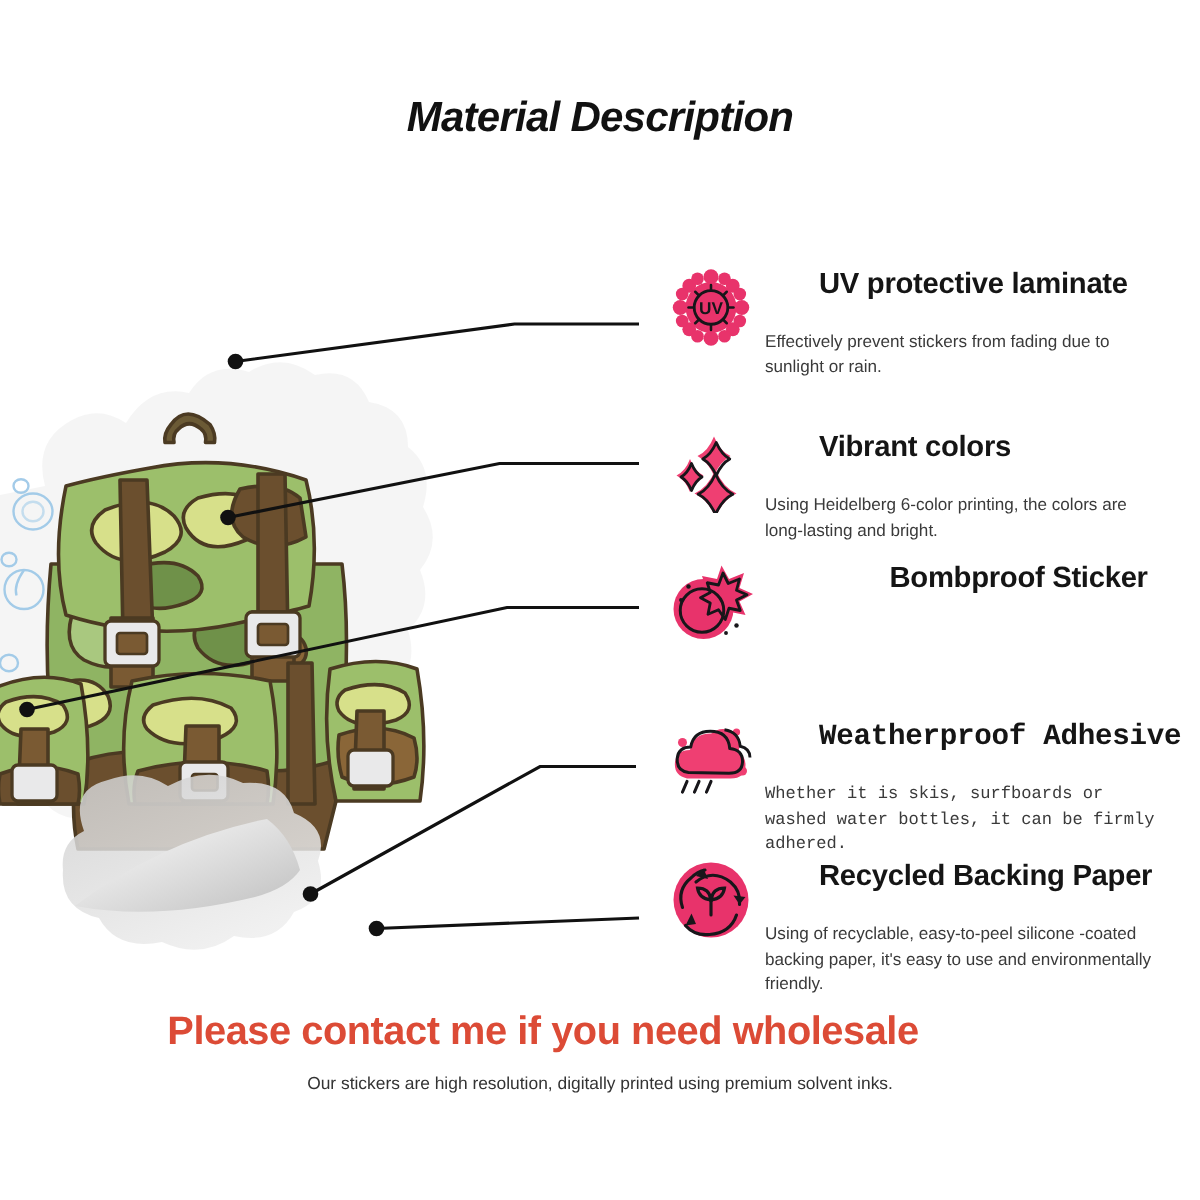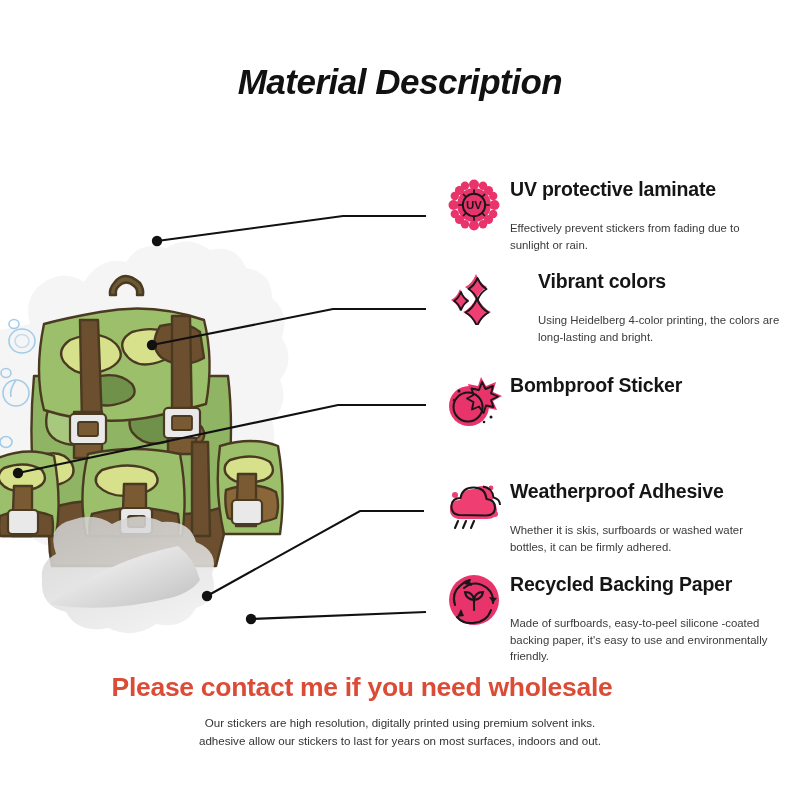--- a/index.html
+++ b/index.html
@@ -10,50 +10,51 @@
     color:#1c1c1c;
     overflow:hidden;
     position:relative;
   }
   #page{position:relative;width:800px;height:800px;overflow:hidden;}
 
   
   .title{
     position:absolute;left:0;top:62px;width:800px;
     text-align:center;
-    font-size:35px;
+    font-size:28px;
     font-weight:bold;
     font-style:italic;
     letter-spacing:-0.5px;
     color:#111111;
   }
 
   
   .art{position:absolute;left:-8px;top:228px;width:350px;height:420px;}
   .art svg{display:block;}
 
   
   .leaders{position:absolute;left:0;top:0;width:800px;height:800px;pointer-events:none;}
 
   
   .features{position:absolute;left:446px;top:175px;width:340px;}
   .feature{position:absolute;left:0;display:flex;align-items:flex-start;}
   .f0{top:0px;}
-  .f1{top:92px;gap:28px;}
-  .f2{top:196px;}
-  .f3{top:302px;}
+  .f1{top:109px;}
+  .f2{top:196px;gap:47px;}
+  .f3{top:302px;font-family:Liberation Mono, monospace;}
   .f4{top:395px;}
 
   .ficon{width:56px;min-width:56px;height:56px;margin-right:8px;margin-top:2px;}
   .ficon svg{display:block;}
   .ftext{padding-top:4px;}
   .fhead{
     font-size:19.5px;font-weight:bold;color:#151515;
     letter-spacing:-0.2px;line-height:1.1;
     white-space:nowrap;
+    margin-left:36px;
   }
   .fbody{
     margin-top:20px;
     font-size:11.4px;line-height:1.42;color:#3a3a3a;
     max-width:268px;
   }
 
   
   .wholesale{
     position:absolute;left:0;top:672px;width:724px;text-align:center;
@@ -235,21 +236,21 @@
           </g>
           <g fill="none" stroke="#17161a" stroke-width="1.9" stroke-linejoin="round">
             <path d="M31.5 9 q3.5 8 9 11 q-5.5 3 -9 11 q-3.5 -8 -9 -11 q5.5 -3 9 -11 z"></path>
             <path d="M15 23 q2.6 6.5 7 9 q-4.4 2.5 -7 9 q-2.6 -6.5 -7 -9 q4.4 -2.5 7 -9 z"></path>
             <path d="M31 30 q4.4 10 11.5 13.5 q-7.1 3.5 -11.5 13.5 q-4.4 -10 -11.5 -13.5 q7.1 -3.5 11.5 -13.5 z"></path>
           </g>
         </svg>
       </div>
       <div class="ftext">
         <div class="fhead">Vibrant colors</div>
-        <div class="fbody">Using Heidelberg 4-color printing, the colors are long-lasting and bright.</div>
+        <div class="fbody">Using Heidelberg 6-color printing, the colors are long-lasting and bright.</div>
       </div>
     </div>
 
     <div class="feature f2">
       <div class="ficon">
         <svg width="56" height="56" viewBox="0 0 56 56" xmlns="http://www.w3.org/2000/svg">
           <g fill="#e8336b">
             <circle cx="23" cy="33" r="20"></circle>
             <path d="M35 4 l5 9 l10 -4 l-3 10 l9 4 l-9 5 l4 9 l-10 -2 l-3 10 l-6 -9 l-9 4 l2 -10 l-9 -5 l9 -5 l-3 -9 l10 2 z"></path>
           </g>
@@ -307,25 +308,24 @@
           </g>
           <g fill="none" stroke="#17161a" stroke-width="2.1" stroke-linecap="round">
             <path d="M28 38 l0 -11"></path>
             <path d="M28 28 q-8 -1 -9 -8 q8 0 9 8 z"></path>
             <path d="M28 28 q8 -1 9 -8 q-8 0 -9 8 z"></path>
           </g>
         </svg>
       </div>
       <div class="ftext">
         <div class="fhead">Recycled Backing Paper</div>
-        <div class="fbody">Made of surfboards, easy-to-peel silicone -coated backing paper, it's easy to use and environmentally friendly.</div>
+        <div class="fbody">Using of recyclable, easy-to-peel silicone -coated backing paper, it's easy to use and environmentally friendly.</div>
       </div>
     </div>
 
   </div>
 
   <div class="wholesale">Please contact me if you need wholesale</div>
   <div class="blurb">
     <div>Our stickers are high resolution, digitally printed using premium solvent inks.</div>
-    <div>adhesive allow our stickers to last for years on most surfaces, indoors and out.</div>
   </div>
 
 </div>
 
 </body></html>

